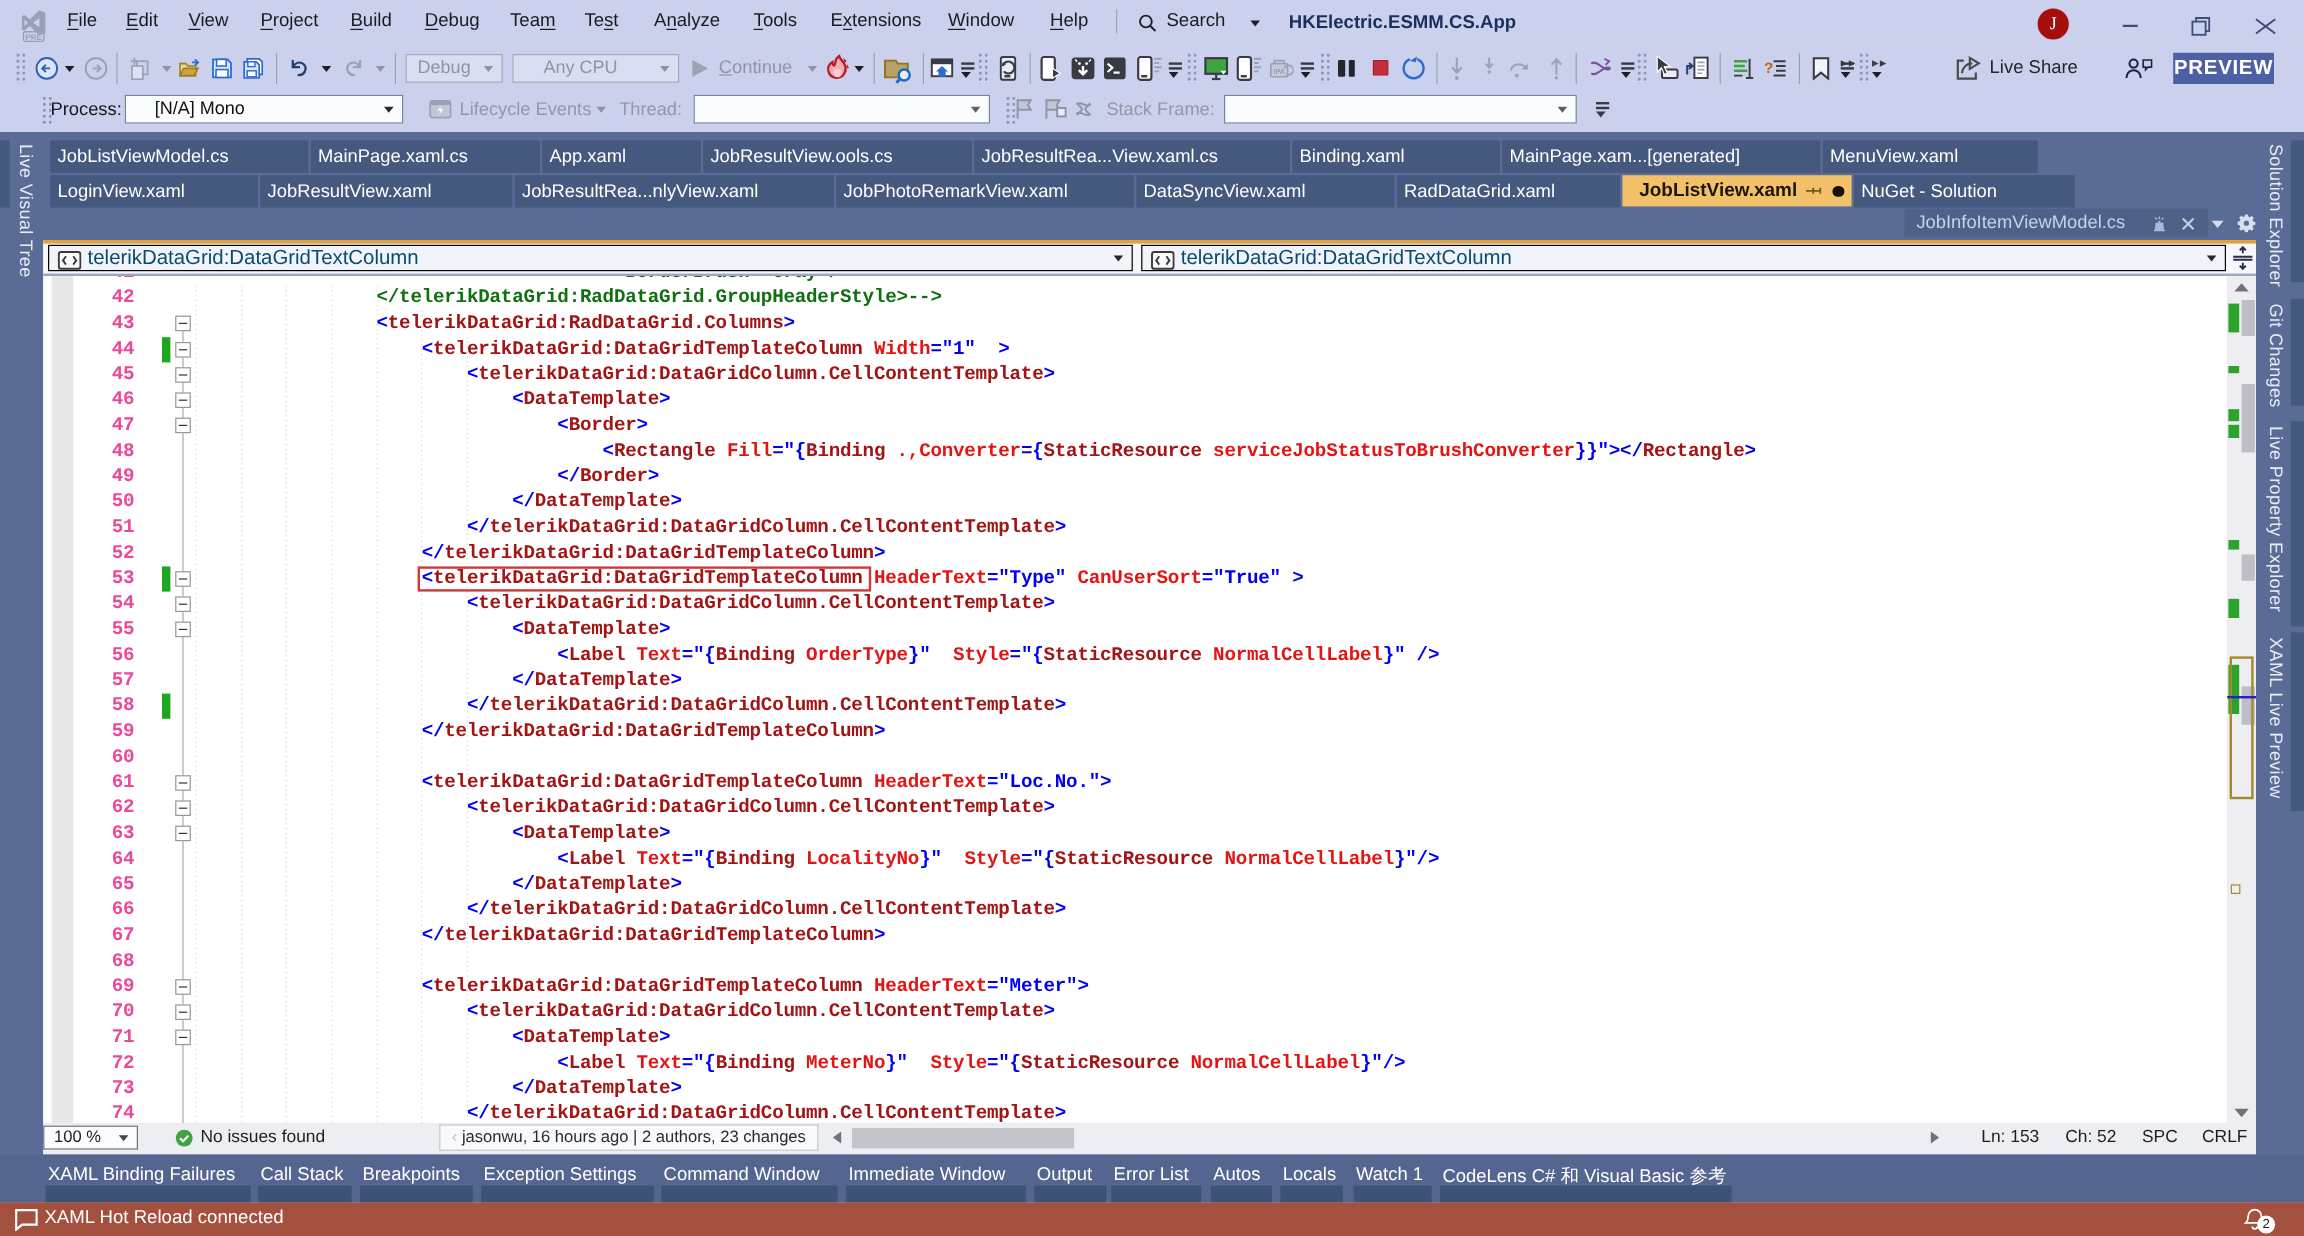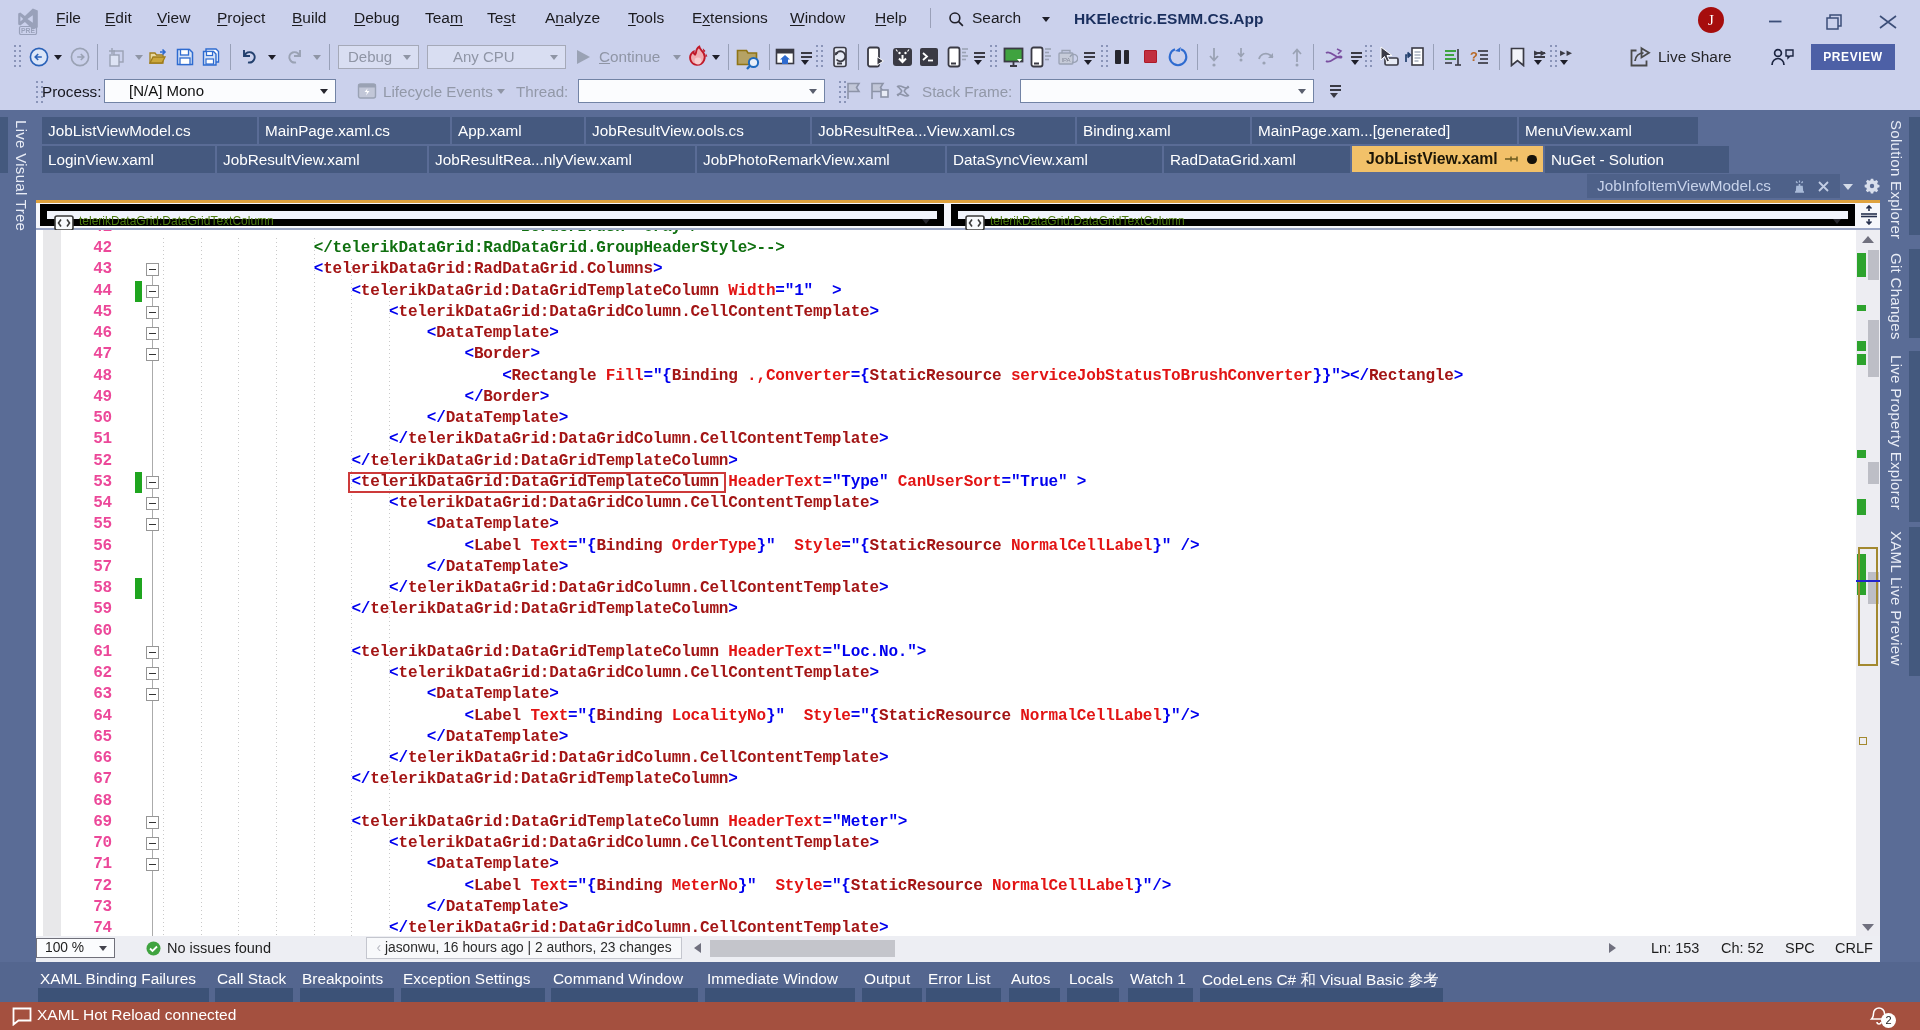--- a/index.html
+++ b/index.html
@@ -19,21 +19,21 @@
 .cdd{position:absolute;right:7px;top:9px;width:0;height:0;border-left:4.5px solid transparent;border-right:4.5px solid transparent;border-top:5px solid #5a5f6e}
 .glbl{font-size:15.2px;color:#9298a8;top:83px}
 
 #well{left:0;top:110px;width:1920px;height:90px;background:#5A6C96}
 .tab{height:27px;background:#45597F;color:#fff;font-size:15.3px;line-height:27px;text-align:left;padding-left:6px;white-space:nowrap;overflow:hidden}
 .trow1{top:117px}.trow2{top:146px}
 #atab{top:146px;height:26px;background:#F2C169;color:#1c1607;font-weight:bold;font-size:15.8px;line-height:26px}
 .vtext{color:#E8ECF6;font-size:15px;white-space:nowrap;writing-mode:vertical-rl;letter-spacing:.3px}
 
 #nav{left:36px;top:200px;width:1844px;height:30px;background:#F6F7FB;border-bottom:2px solid #9AA6C6}
-.ncombo{top:4px;height:22px;background:#F1F4FB;border:7px solid #000000;font-size:12px;color:#4d7c0f;line-height:20px;white-space:nowrap}
+.ncombo{top:4px;height:22px;background:#F1F4FB;border:1px solid #000000;font-size:17px;color:#0c4a6e;line-height:20px;white-space:nowrap}
 
 #ed{left:36px;top:230px;width:1820px;height:706px;background:#fff;overflow:hidden}
 #gutterstrip{left:7px;top:0;width:18px;height:707px;background:#E8E8EA}
 pre{font-family:"Liberation Mono",monospace;font-size:16px;line-height:21.25px;letter-spacing:-0.181px;font-weight:bold}
 #nums{left:40px;top:-13.25px;color:#ec4899;text-align:right;width:36px}
 #code{left:127px;top:-13.25px;color:#0000EE}
 i{font-style:normal}
 .b{color:#0000EE}.m{color:#A31515}.r{color:#E21414}.g{color:#107010}
 .guide{width:1px;background-image:linear-gradient(#c9c9c9 1px,transparent 1px);background-size:1px 4px}
 .fbox{left:110px;width:13px;height:13px;background:#fff;border:1px solid #969696}
@@ -306,21 +306,21 @@
 <path d="M8.5 5.5H3.5v15h15v-5" fill="none" stroke="#4A4A4A" stroke-width="1.8"></path>
 <path d="M7 16c.5-5 4-8 8.5-8.2" fill="none" stroke="#4A4A4A" stroke-width="1.8"></path>
 <path d="M13.5 3.2 21 7.8l-7.5 4.6z" fill="none" stroke="#4A4A4A" stroke-width="1.8"></path>
     </svg>
 <div class="ab" style="left:1658px;top:48px;font-size:15.4px;color:#26262a">Live Share</div>
 <svg class="ab" style="left:1770px;top:46px" width="24" height="22" viewBox="0 0 24 22">
       <circle cx="8" cy="7" r="3.4" fill="none" stroke="#1B2440" stroke-width="1.7"></circle>
       <path d="M2 19c0-4 3-6.5 6-6.5s6 2.5 6 6.5" fill="none" stroke="#1B2440" stroke-width="1.7"></path>
       <path d="M16 4h7v6h-3l-2 2v-2h-2z" fill="#C9CFE9" stroke="#1B2440" stroke-width="1.4"></path>
     </svg>
-<div class="ab" style="left:1811px;top:44px;width:84px;height:26px;background:#4D60A6;color:#fff;font-weight:bold;font-size:12px;text-align:center;line-height:26px;letter-spacing:0.6px">PREVIEW</div>
+<div class="ab" style="left:1811px;top:44px;width:84px;height:26px;background:#4D60A6;color:#fff;font-weight:bold;font-size:17px;text-align:center;line-height:26px;letter-spacing:0.6px">PREVIEW</div>
   </div>
 <div class="ab grip" style="left:35px;top:80px;height:24px"></div>
 <div class="ab" style="left:42px;top:83px;font-size:15.3px;color:#16161e">Process:</div>
 <div class="ab combo combow" style="left:104px;top:79px;width:232px;line-height:22px;padding-left:24px">[N/A] Mono<span class="cdd" style="border-top-color:#26262e"></span></div>
 <svg class="ab" style="left:357px;top:81px" width="20" height="20" viewBox="0 0 20 20">
     <rect x="1.5" y="3" width="17" height="14" rx="2" fill="#C2C7D8" stroke="#9AA2B4" stroke-width="1.4"></rect>
     <rect x="1.5" y="3" width="17" height="3.5" fill="#9AA2B4"></rect>
     <path d="M10.5 7.5 7.5 11h2.5l-1 3.5 3.5-4.5H10z" fill="#fff"></path>
   </svg>
 <div class="ab glbl" style="left:383px">Lifecycle Events</div>

